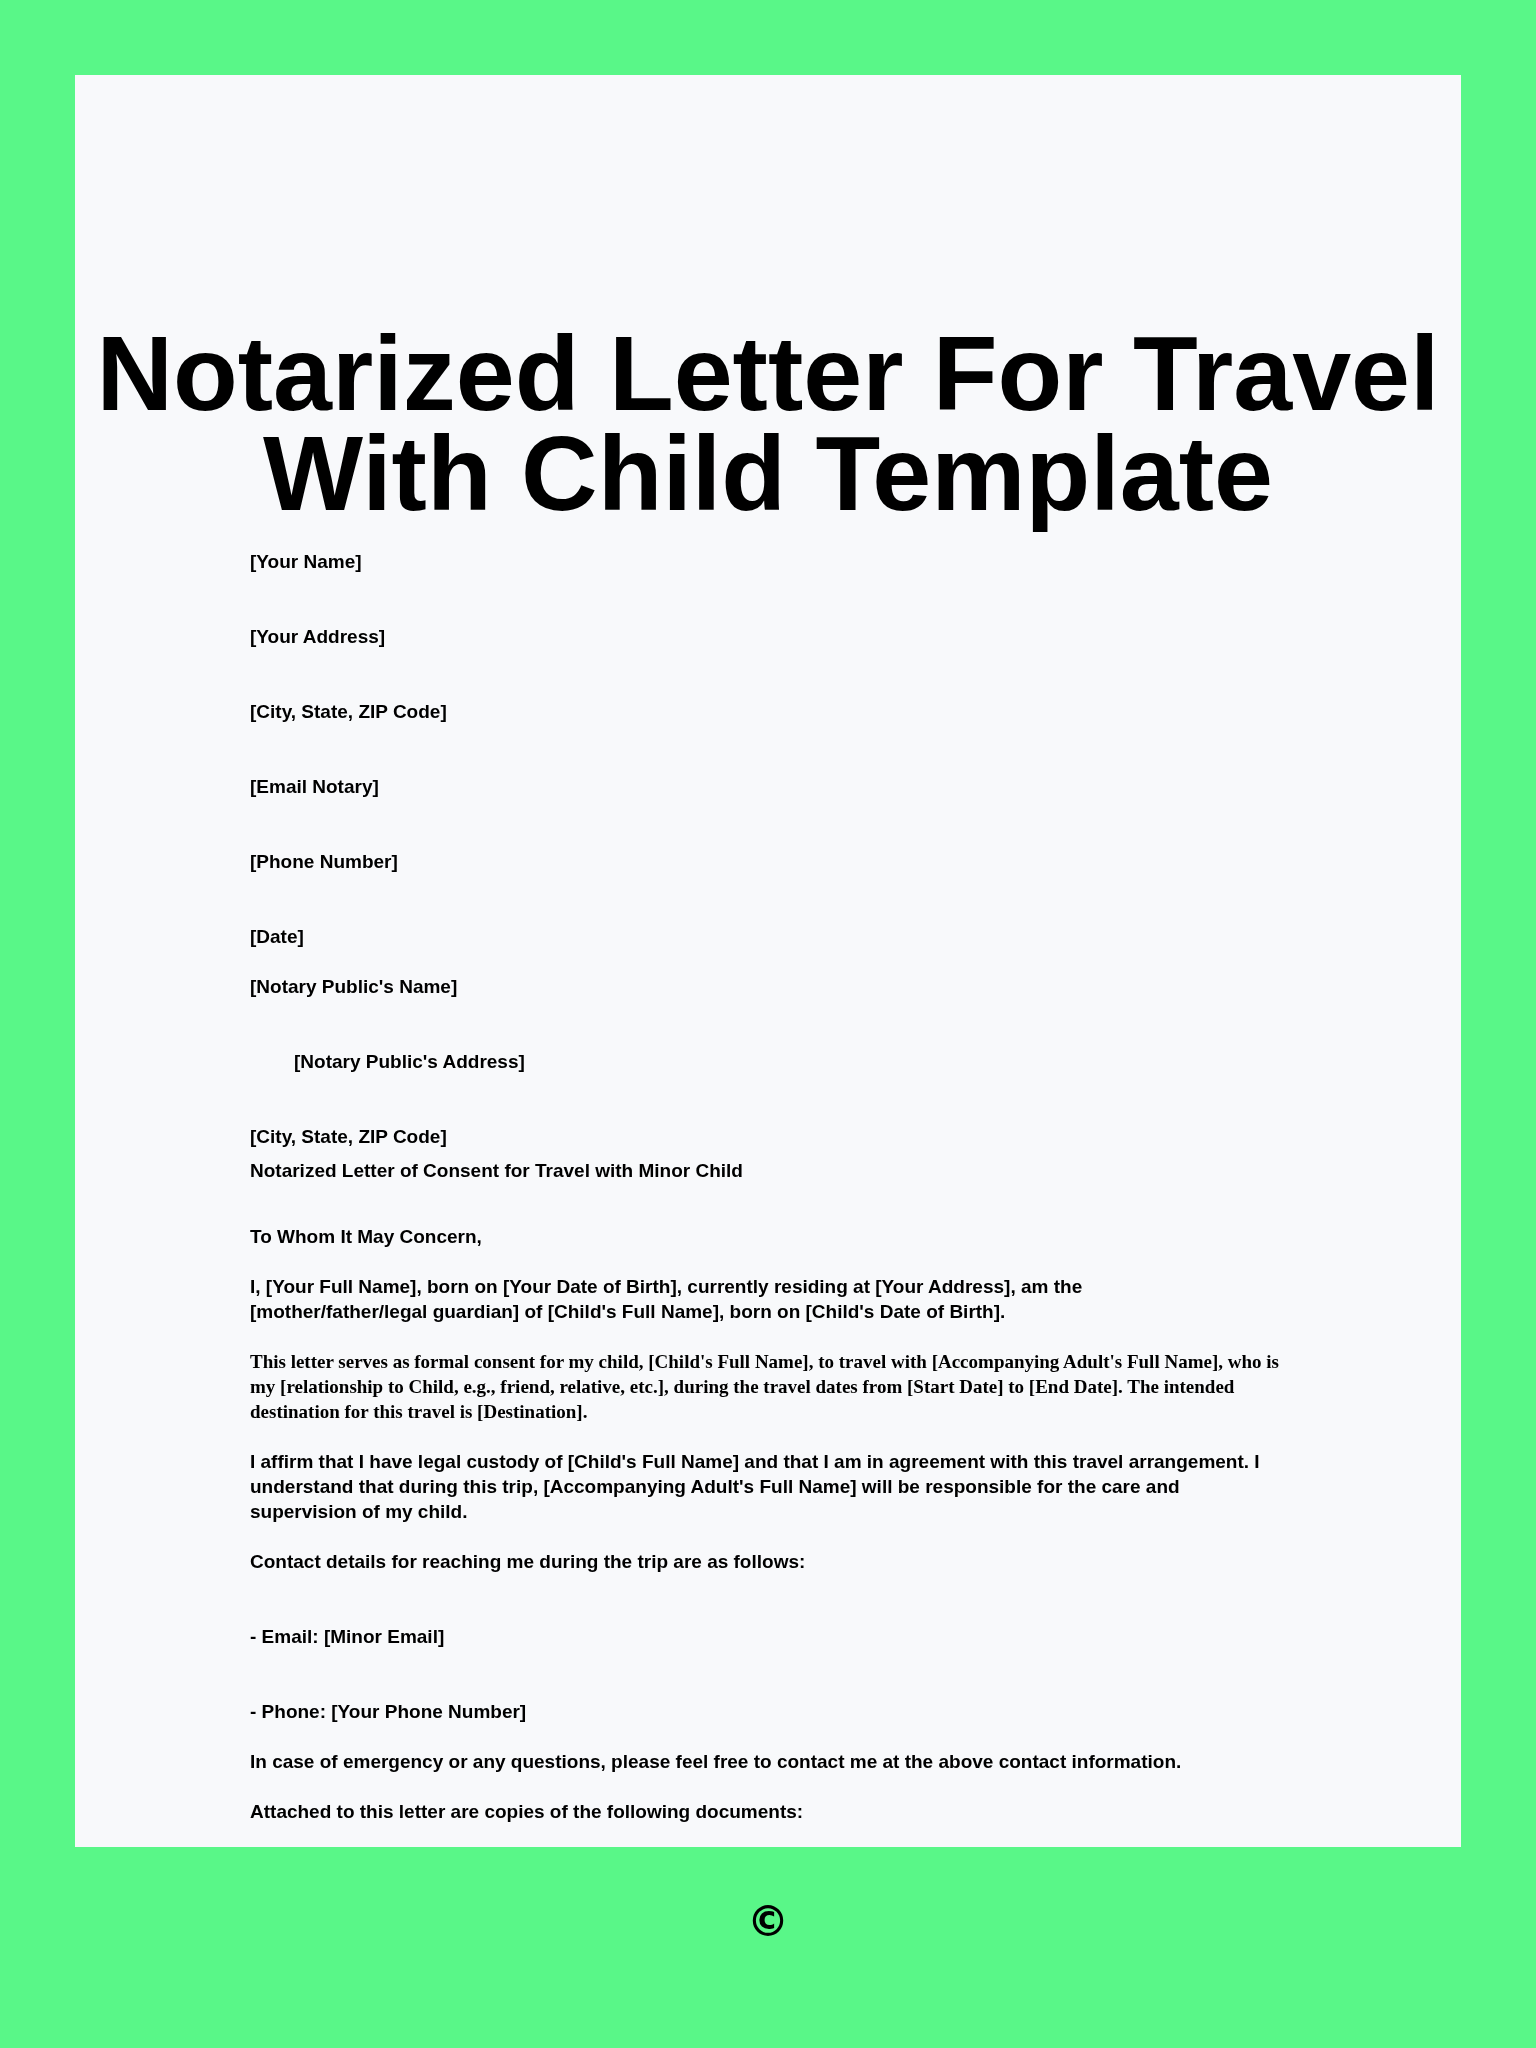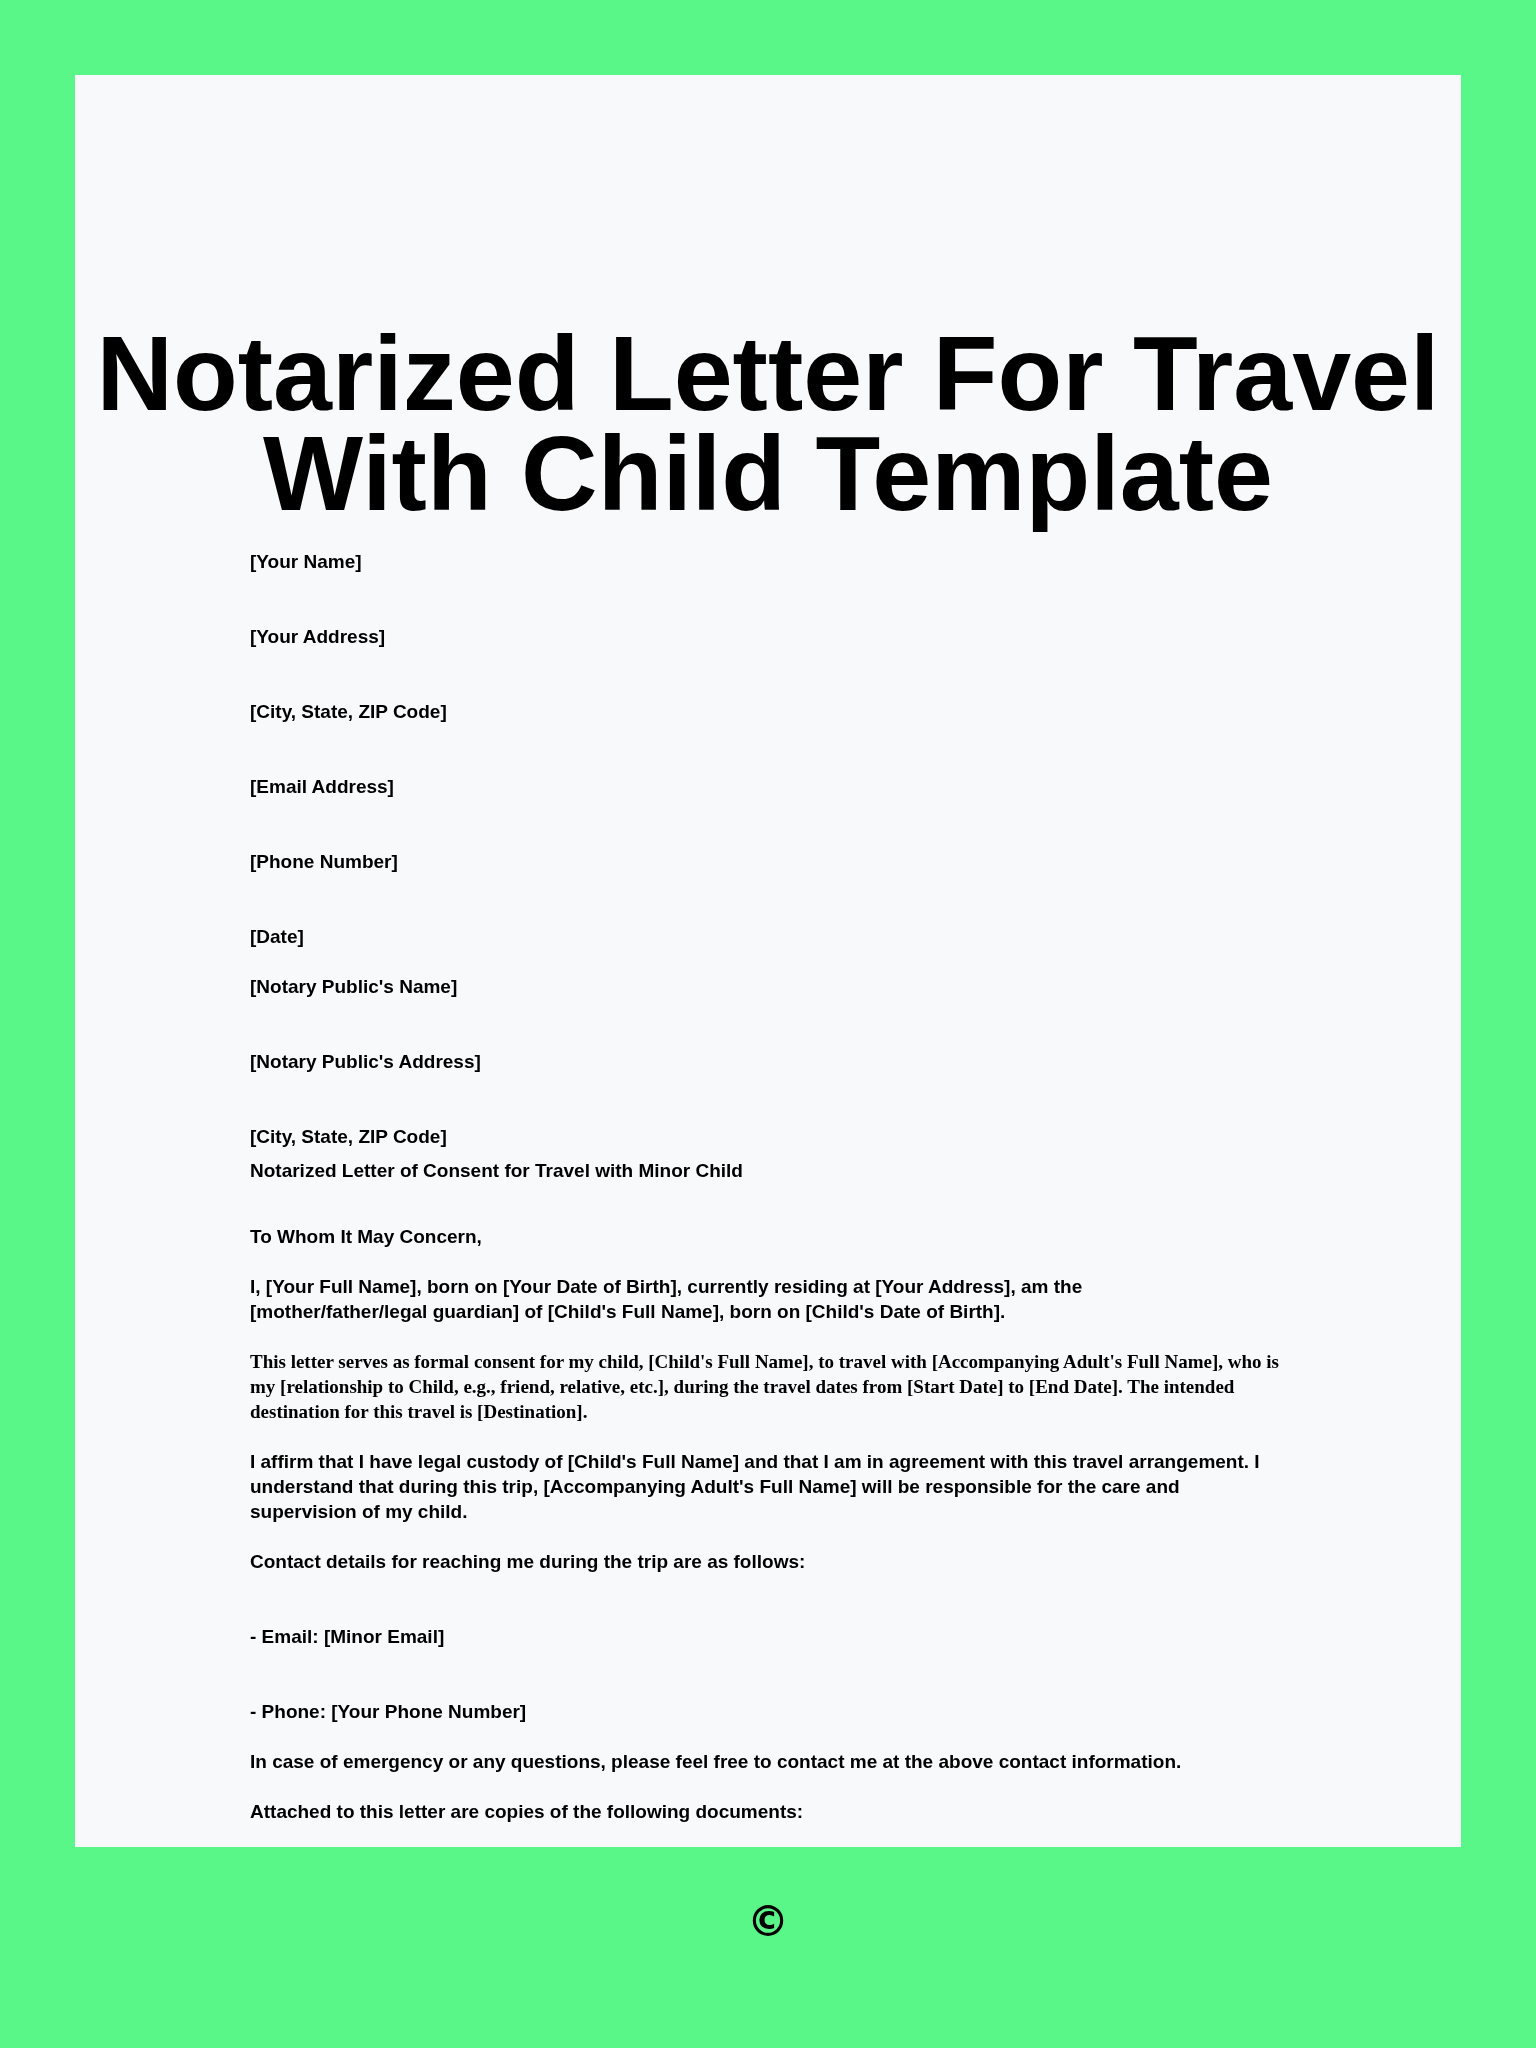--- a/index.html
+++ b/index.html
@@ -77,25 +77,25 @@
 <div class="page">
   <h1 class="title">
     <span>Notarized Letter For Travel</span><br>
     <span>With Child Template</span>
   </h1>
 
   <div class="body">
     <p class="line" style="top:474px;">[Your Name]</p>
     <p class="line" style="top:549px;">[Your Address]</p>
     <p class="line" style="top:624px;">[City, State, ZIP Code]</p>
-    <p class="line" style="top:699px;">[Email Address]</p>
+    <p class="line" style="top:699px;">[Email Notary]</p>
     <p class="line" style="top:774px;">[Phone Number]</p>
     <p class="line" style="top:849px;">[Date]</p>
     <p class="line" style="top:899px;">[Notary Public's Name]</p>
-    <p class="line" style="top:974px;">[Notary Public's Address]</p>
+    <p class="line" style="top:974px;margin-left:44px;">[Notary Public's Address]</p>
     <p class="line" style="top:1049px;">[City, State, ZIP Code]</p>
     <p class="line" style="top:1083px;text-align:right;">Notarized Letter of Consent for Travel with Minor Child</p>
     <p class="line" style="top:1149px;">To Whom It May Concern,</p>
 
     <p class="para" style="top:1199px; width:940px;">I, [Your Full Name], born on [Your Date of Birth], currently residing at [Your Address], am the [mother/father/legal guardian] of [Child's Full Name], born on [Child's Date of Birth].</p>
     <p class="para" style="top:1274px; width:1040px;font-family:Liberation Serif, serif;">This letter serves as formal consent for my child, [Child's Full Name], to travel with [Accompanying Adult's Full Name], who is my [relationship to Child, e.g., friend, relative, etc.], during the travel dates from [Start Date] to [End Date]. The intended destination for this travel is [Destination].</p>
     <p class="para" style="top:1374px; width:1030px;">I affirm that I have legal custody of [Child's Full Name] and that I am in agreement with this travel arrangement. I understand that during this trip, [Accompanying Adult's Full Name] will be responsible for the care and supervision of my child.</p>
 
     <p class="line" style="top:1474px;">Contact details for reaching me during the trip are as follows:</p>
     <p class="line" style="top:1549px;">- Email: [Minor Email]</p>

